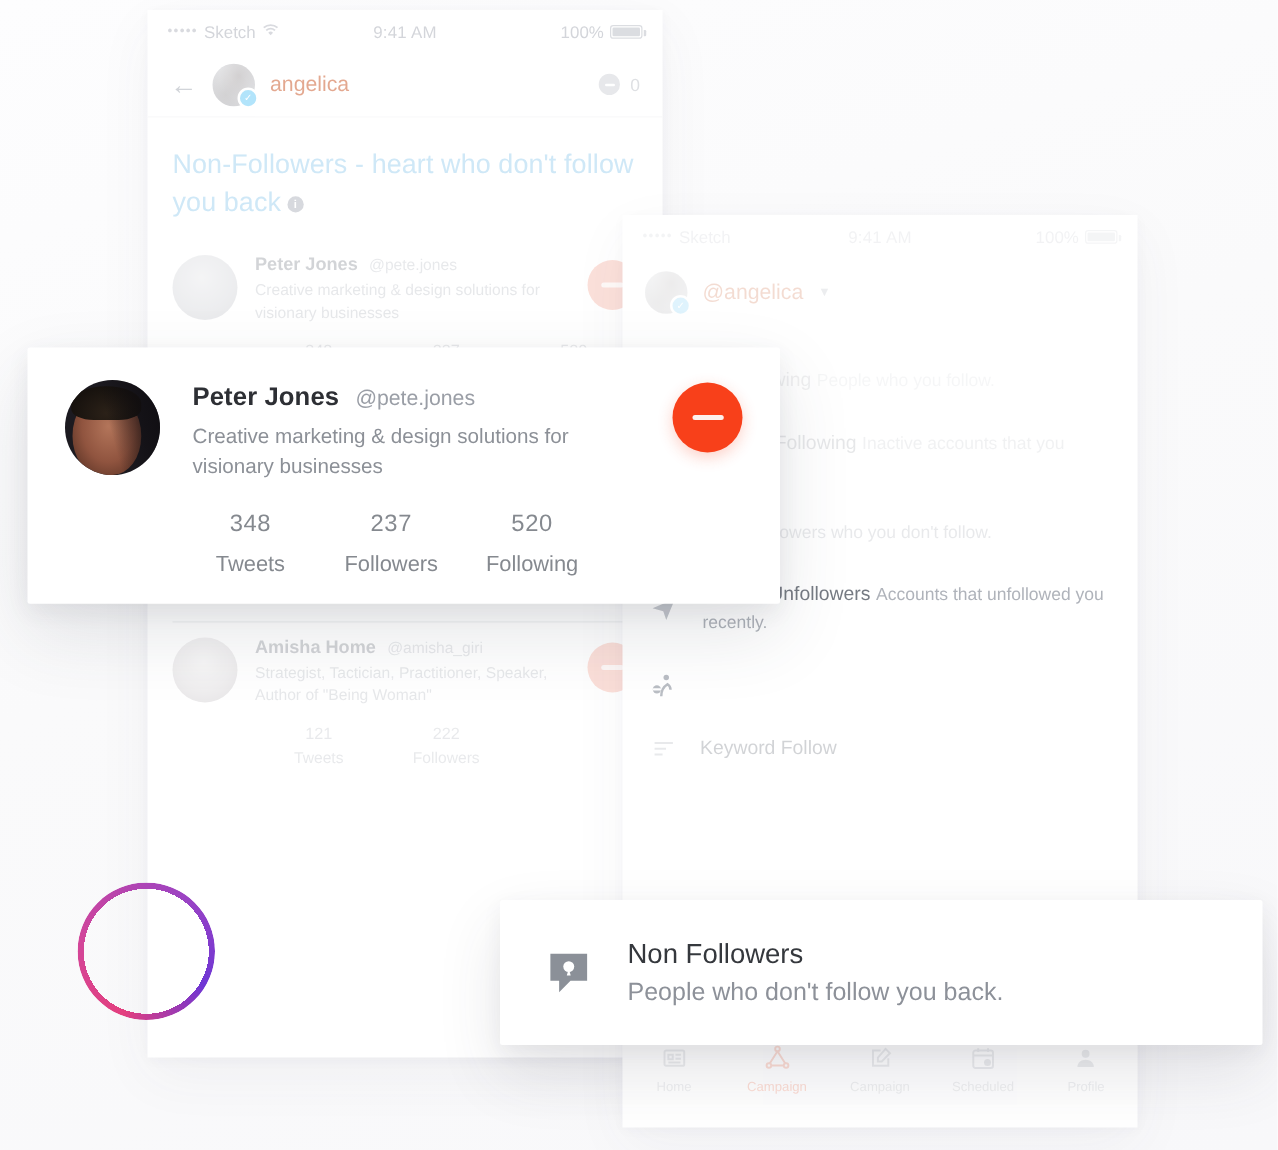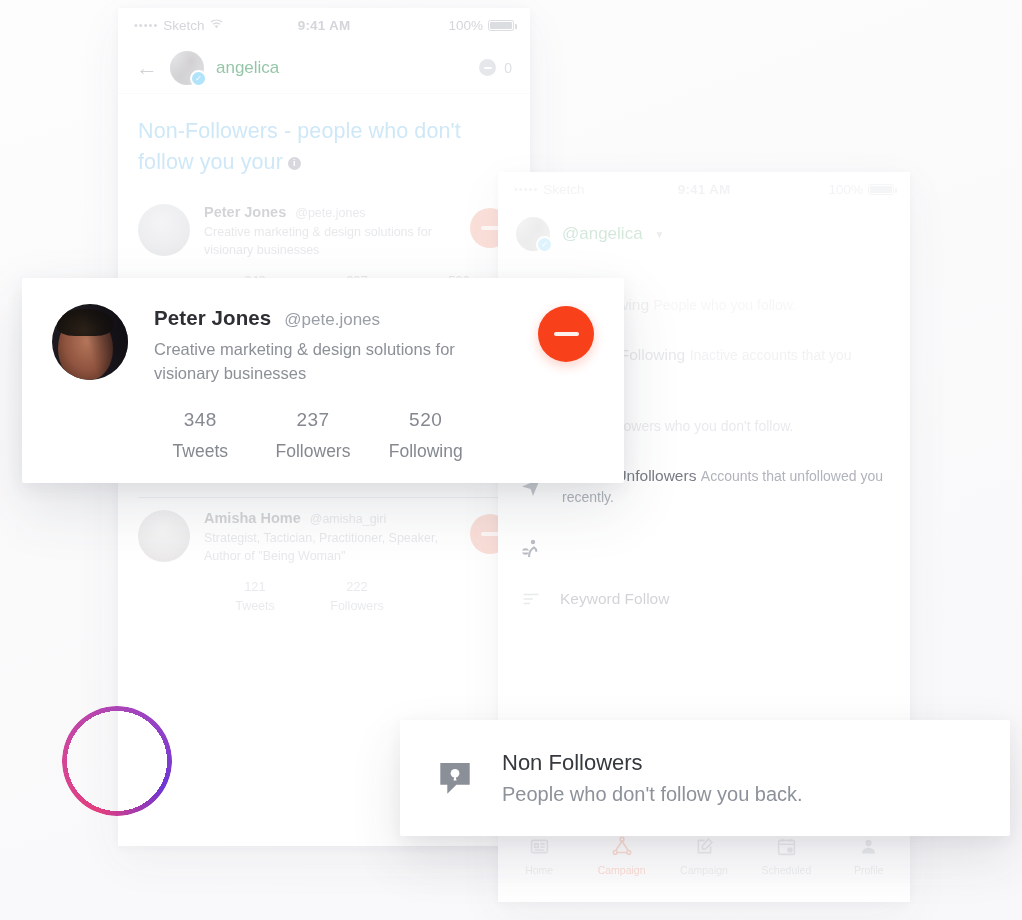--- a/index.html
+++ b/index.html
@@ -28,21 +28,21 @@
   .statusbar {
     height: 34px;
     display: flex; align-items: center;
     padding: 0 16px;
     font-size: 13.5px;
     color: #b9bcc4;
     opacity: .62;
   }
   .sb-left { display: flex; align-items: center; gap: 5px; flex: 1; }
   .sb-dots { letter-spacing: 1px; font-size: 11px; color:#c2c5cc; }
-  .sb-center { flex: 1; text-align: center; font-weight: bold; letter-spacing:.2px;}
+  .sb-center { flex: 1; text-align: center; font-weight: normal; letter-spacing:.2px;}
   .sb-right { flex: 1; display: flex; align-items: center; justify-content: flex-end; gap: 5px; }
   .battery {
     width: 26px; height: 11px; border: 1.3px solid #c6c9d0; border-radius: 2.5px;
     position: relative; padding:1px;
   }
   .battery:after {
     content:""; position:absolute; right:-4px; top:3px; width:2px; height:5px;
     background:#c6c9d0; border-radius:0 1px 1px 0;
   }
   .battery i { display:block; width:100%; height:100%; background:#c6c9d0; border-radius:1px; }
@@ -62,21 +62,21 @@
   .nav-ava .hair {
     position:absolute; inset:0; border-radius:50%;
     background: radial-gradient(ellipse at 62% 28%, rgba(120,110,110,.55) 0%, rgba(150,145,145,.1) 52%),
                 radial-gradient(ellipse at 32% 72%, rgba(110,105,105,.45) 0%, rgba(160,158,158,.05) 60%);
   }
   .nav-ava .tw {
     position:absolute; right:-3px; bottom:-2px; width:17px; height:17px; border-radius:50%;
     background:#55c3f5; border:2px solid #fff; color:#fff; font-size:8px;
     display:flex; align-items:center; justify-content:center;
   }
-  .nav-user { font-size: 17px; color:#15803d; flex:1; }
+  .nav-user { font-size: 17px; color:#c2410c; flex:1; }
   .nav-count { display:flex; align-items:center; gap:8px; font-size:14px; color:#b6bac1; }
   .minus-sm {
     width:17px;height:17px;border-radius:50%;background:#c9ccd2;
     display:flex;align-items:center;justify-content:center;
   }
   .minus-sm i { display:block;width:8px;height:2px;background:#fff;border-radius:1px; }
 
   .page-heading {
     padding: 22px 20px 14px 20px;
     font-size: 21.5px; line-height: 31px;
@@ -245,21 +245,21 @@
       <span class="nav-user">angelica</span>
       <span class="nav-count">
         <span class="minus-sm">
             <i></i>
           </span>
         <span>0</span>
       </span>
     </div>
 
     <div class="page-heading">
-      <span>Non-Followers - people who don't follow you your</span><span class="info-dot">i</span>
+      <span>Non-Followers - heart who don't follow you back</span><span class="info-dot">i</span>
     </div>
 
     <div class="follow-row">
       <div class="fr-top">
         <div class="fr-ava"></div>
         <div class="fr-body">
           <div class="fr-namerow">
             <span class="fr-name">Peter Jones</span>
             <span class="fr-handle">@pete.jones</span>
           </div>

